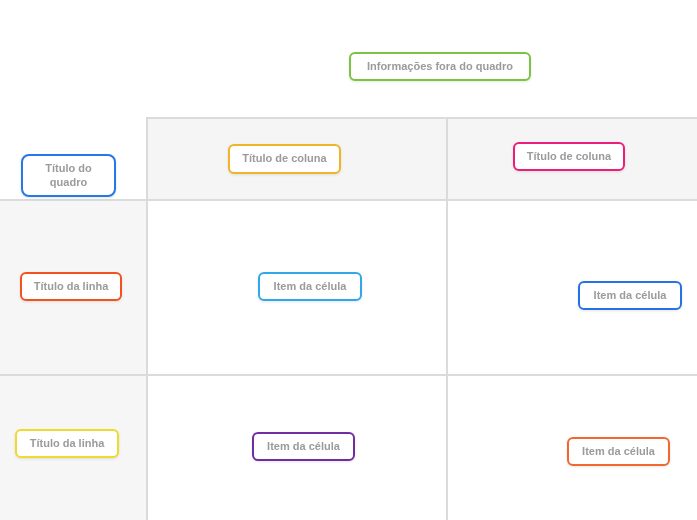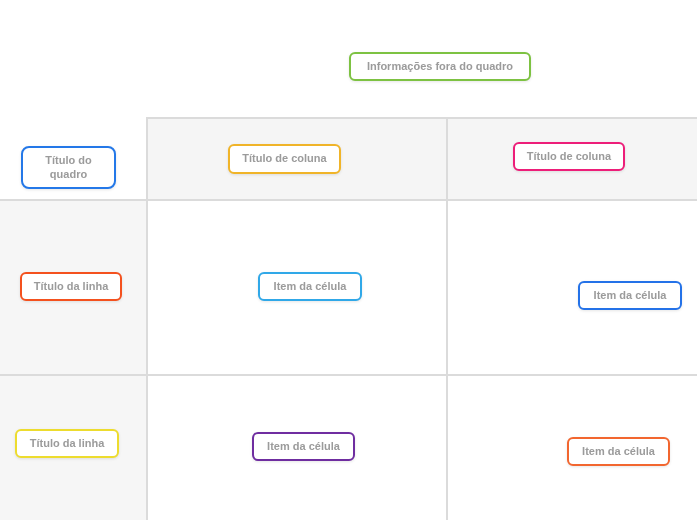--- a/index.html
+++ b/index.html
@@ -60,21 +60,21 @@
   <div class="bg bg-rowcol" style="background-color: rgb(246, 246, 246);"></div>
 
   <div class="gline hline-top" style="background-color: rgb(219, 219, 219);"></div>
   <div class="gline hline-mid1" style="background-color: rgb(219, 219, 219);"></div>
   <div class="gline hline-mid2" style="background-color: rgb(219, 219, 219);"></div>
   <div class="gline vline1" style="background-color: rgb(219, 219, 219);"></div>
   <div class="gline vline2" style="background-color: rgb(219, 219, 219);"></div>
 
   <div class="shape outside-info" style="border-color: rgb(125, 194, 66);">Informações fora do quadro</div>
 
-  <div class="shape board-title" style="border-color: rgb(36, 120, 232);">Título do quadro</div>
+  <div class="shape board-title" style="border-color: rgb(36, 120, 232); margin-top: 8px;">Título do quadro</div>
 
   <div class="shape col-title-1" style="border-color: rgb(240, 180, 41);">Título de coluna</div>
 
   <div class="shape col-title-2" style="border-color: rgb(237, 30, 121);">Título de coluna</div>
 
   <div class="shape row-title-1" style="border-color: rgb(244, 81, 30);">Título da linha</div>
 
   <div class="shape item-r1c1" style="border-color: rgb(48, 168, 232);">Item da célula</div>
 
   <div class="shape item-r1c2" style="border-color: rgb(36, 114, 232);">Item da célula</div>

